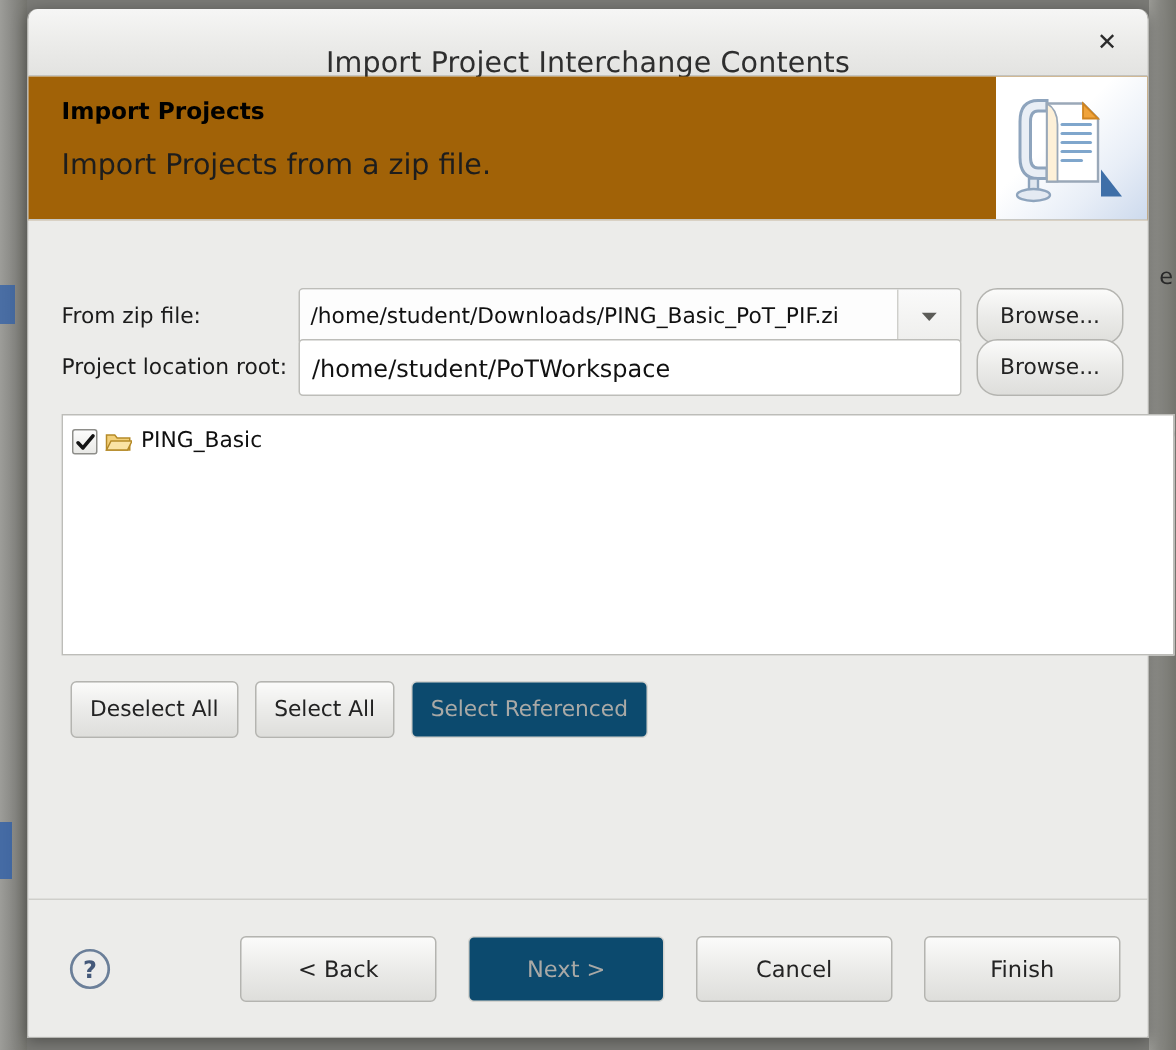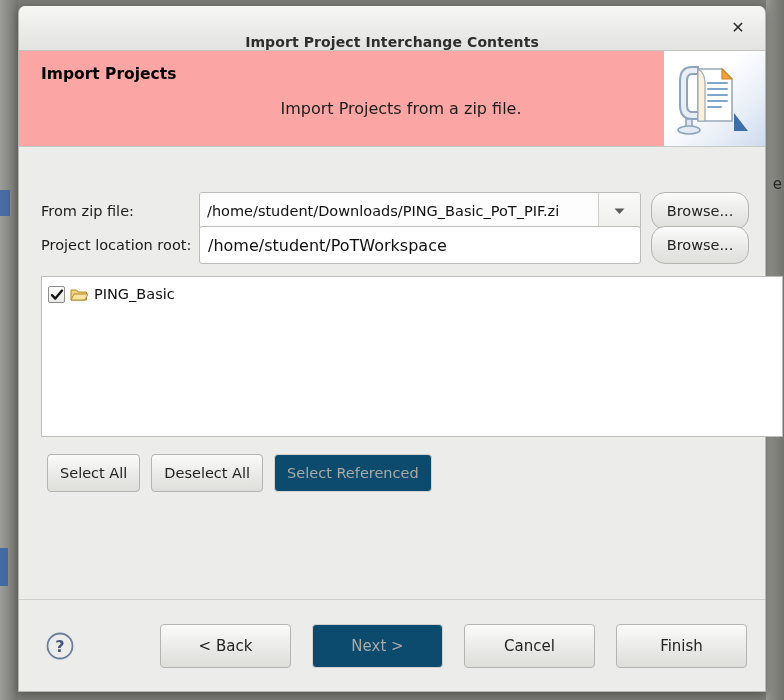--- a/index.html
+++ b/index.html
@@ -82,23 +82,23 @@
     height: 44px;
     flex: 0 0 44px;
     background: linear-gradient(to bottom, #f6f6f5 0%, #ebebe9 55%, #e3e3e1 100%);
     border-radius: 7px 7px 0 0;
     border-bottom: 1px solid #c3c3bf;
     display: flex;
     align-items: center;
     justify-content: center;
   }
   .titlebar-title {
-    font-size: 14px;
+    font-size: 19px;
     color: #2e2e2e;
-    font-weight: 700;
+    font-weight: 400;
     letter-spacing: .1px;
     margin-top: 28px;
   }
   .titlebar-close {
     position: absolute;
     right: 14px;
     top: 50%;
     transform: translateY(-50%);
     width: 26px; height: 26px;
     display: flex;
@@ -108,37 +108,36 @@
     color: #2b2b2b;
     cursor: pointer;
     font-weight: 600;
     line-height: 1;
   }
 
   
   .header {
     position: relative;
     flex: 0 0 96px;
-    background: #fca5a5;
+    background: #a16207;
     border-bottom: 1px solid #c8c8c4;
     padding: 14px 20px 0 22px;
     box-sizing: border-box;
     overflow: hidden;
   }
   .header-title {
     font-size: 15.5px;
     font-weight: bold;
     color: #000;
     margin: 0 0 16px 0;
   }
   .header-sub {
-    font-size: 16px;
+    font-size: 19px;
     color: #1d1d1d;
-    margin-left: 16px;
-    text-align: center;
+    margin-left: 0;
   }
   .header-banner {
     position: absolute;
     right: 0;
     top: 0;
     width: 101px;
     height: 95px;
     background: linear-gradient(135deg, #ffffff 0%, #ffffff 40%, #e8eef7 72%, #cddaed 100%);
   }
   .header-banner svg { display: block; }
@@ -409,22 +408,22 @@
           <svg width="18" height="15" viewBox="0 0 18 15" xmlns="http://www.w3.org/2000/svg">
             <path d="M1 3 h5.5 l1.6 2 h8.4 v8 h-15.5 z" fill="#f3d079" stroke="#b58a28" stroke-width="1"></path>
             <path d="M1 13 l3 -6 h14 l-3 6 z" fill="#fae3a5" stroke="#b58a28" stroke-width="1"></path>
           </svg>
         </div>
         <div class="list-item-label">PING_Basic</div>
       </div>
     </div>
 
     <div class="select-row">
+      <button class="btn">Deselect All</button>
       <button class="btn">Select All</button>
-      <button class="btn">Deselect All</button>
       <button class="btn disabled">Select Referenced</button>
     </div>
   </div>
 
   <div class="footer">
     <div class="help-icon">
       <svg width="30" height="30" viewBox="0 0 30 30" xmlns="http://www.w3.org/2000/svg">
         <circle cx="15" cy="15" r="12.5" fill="#ececeb" stroke="#6b7f99" stroke-width="1.8"></circle>
         <text x="15" y="21" text-anchor="middle" font-family="DejaVu Sans, sans-serif" font-size="16" font-weight="bold" fill="#44597a">?</text>
       </svg>

